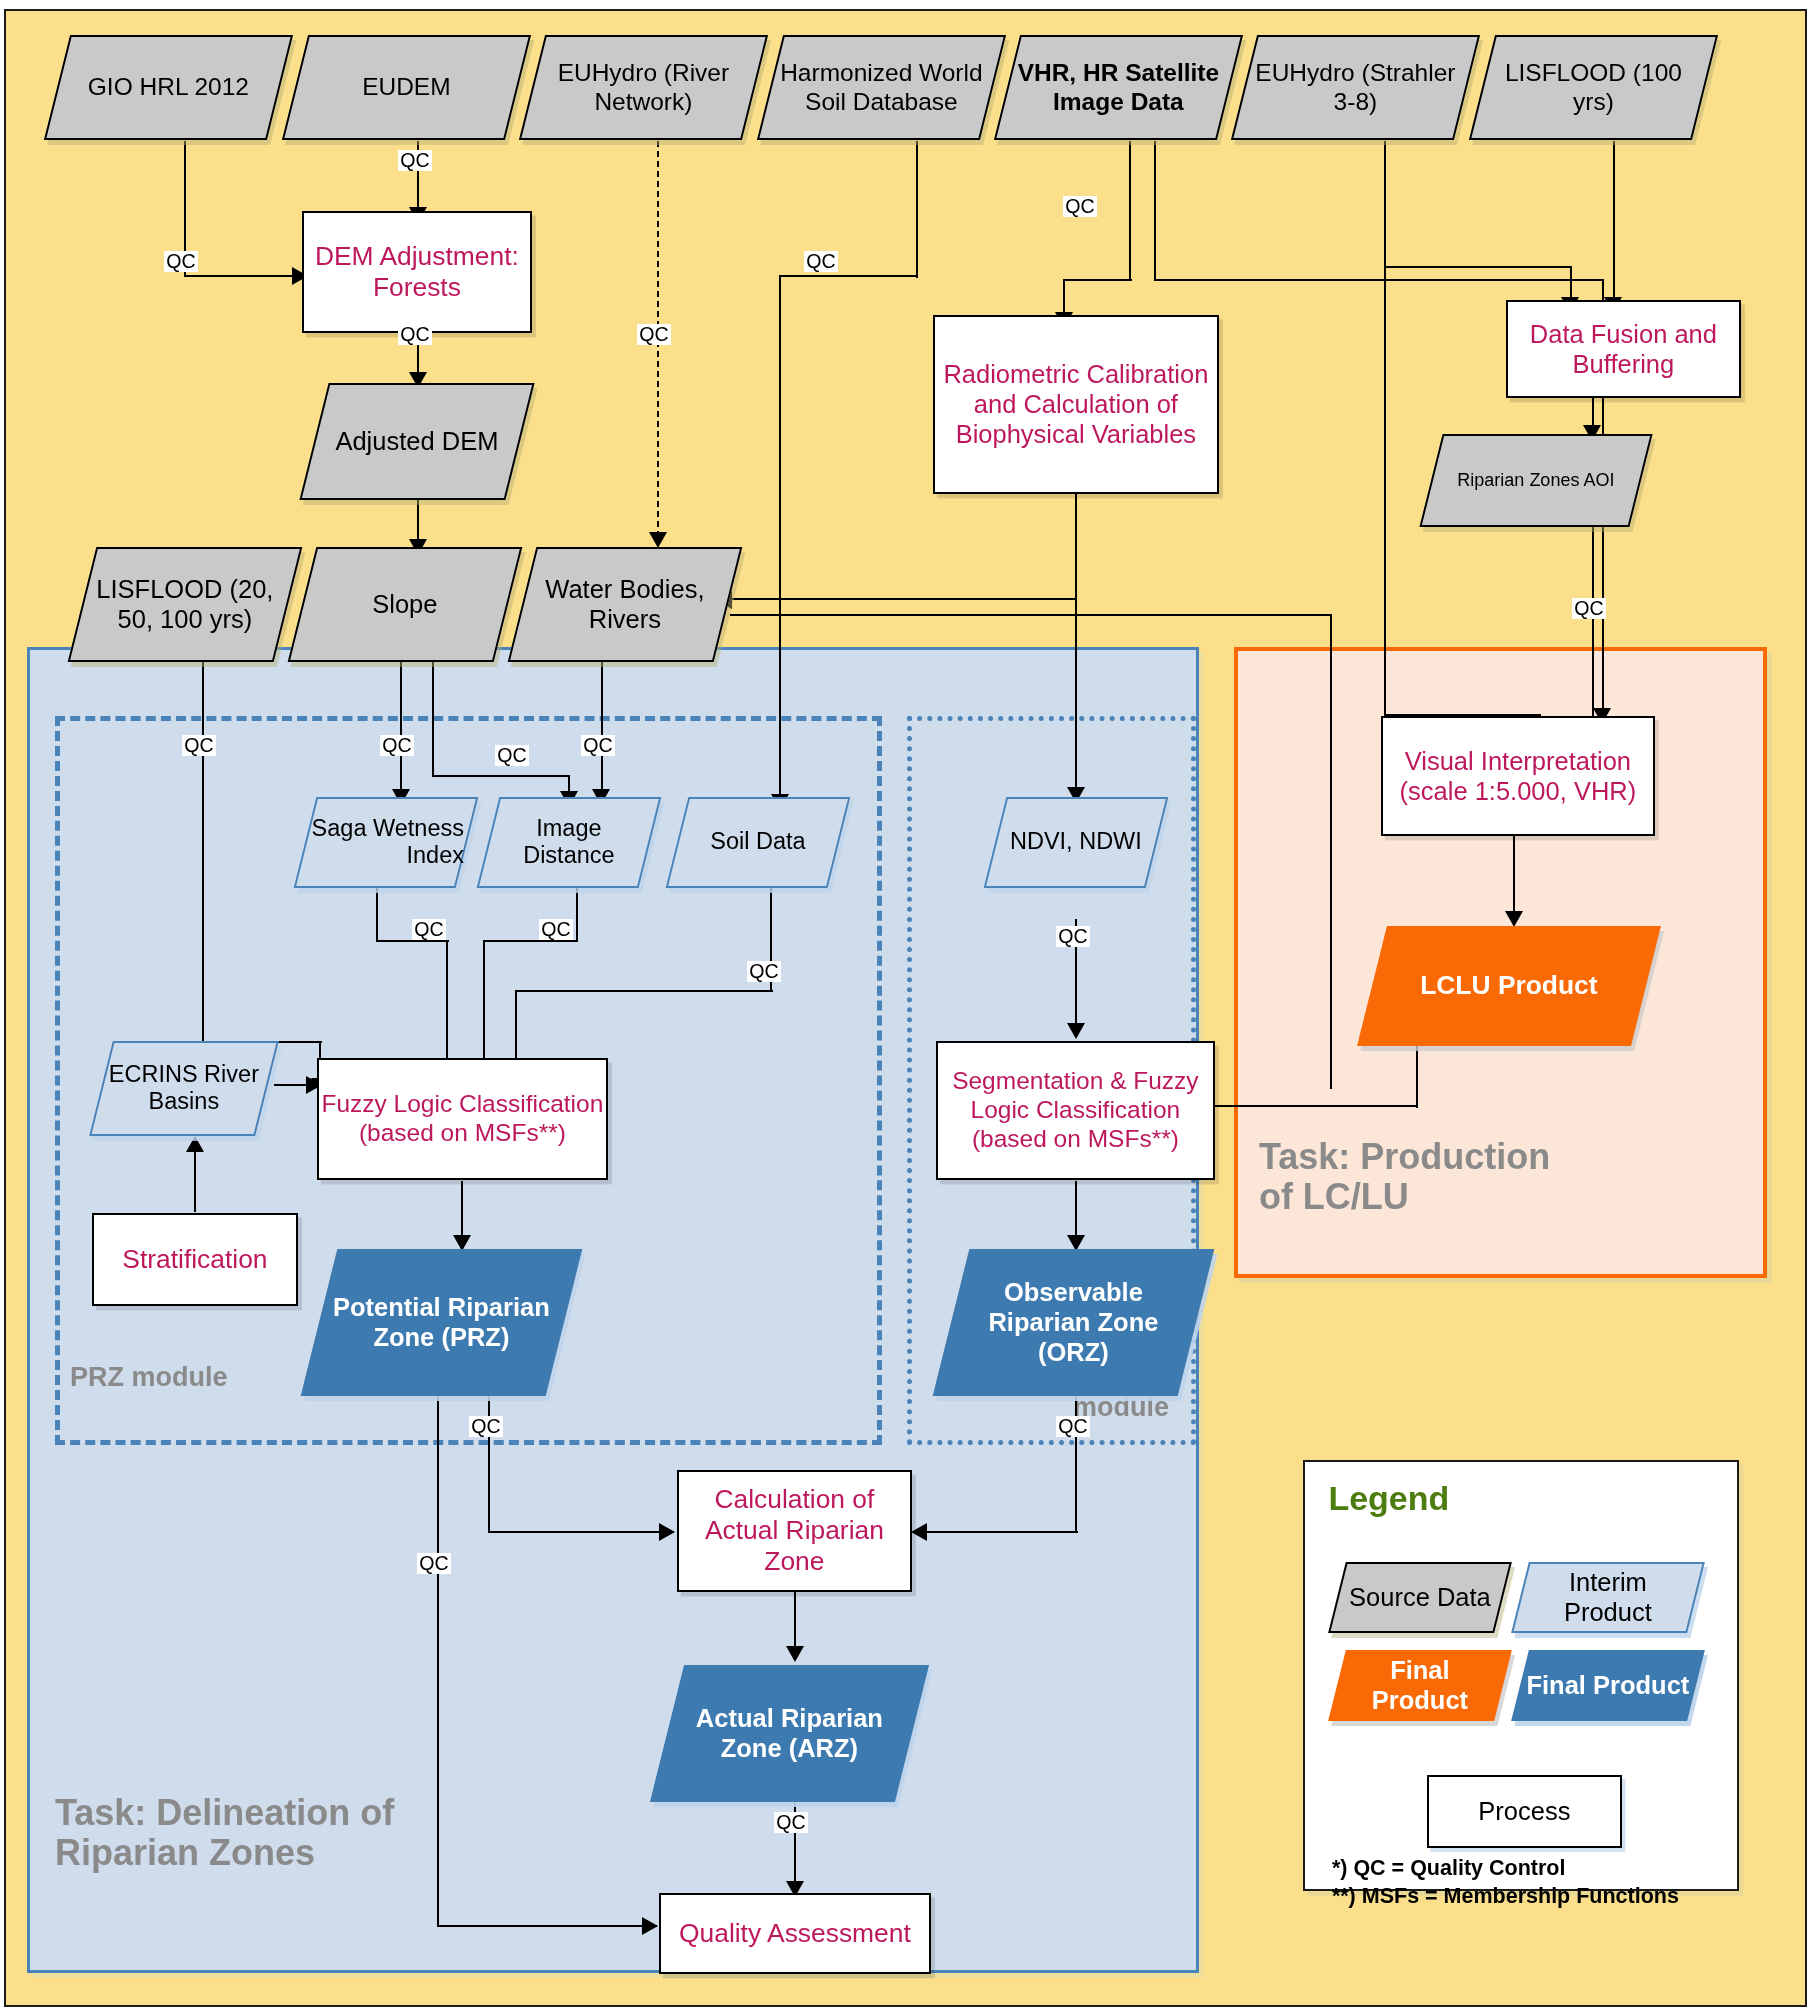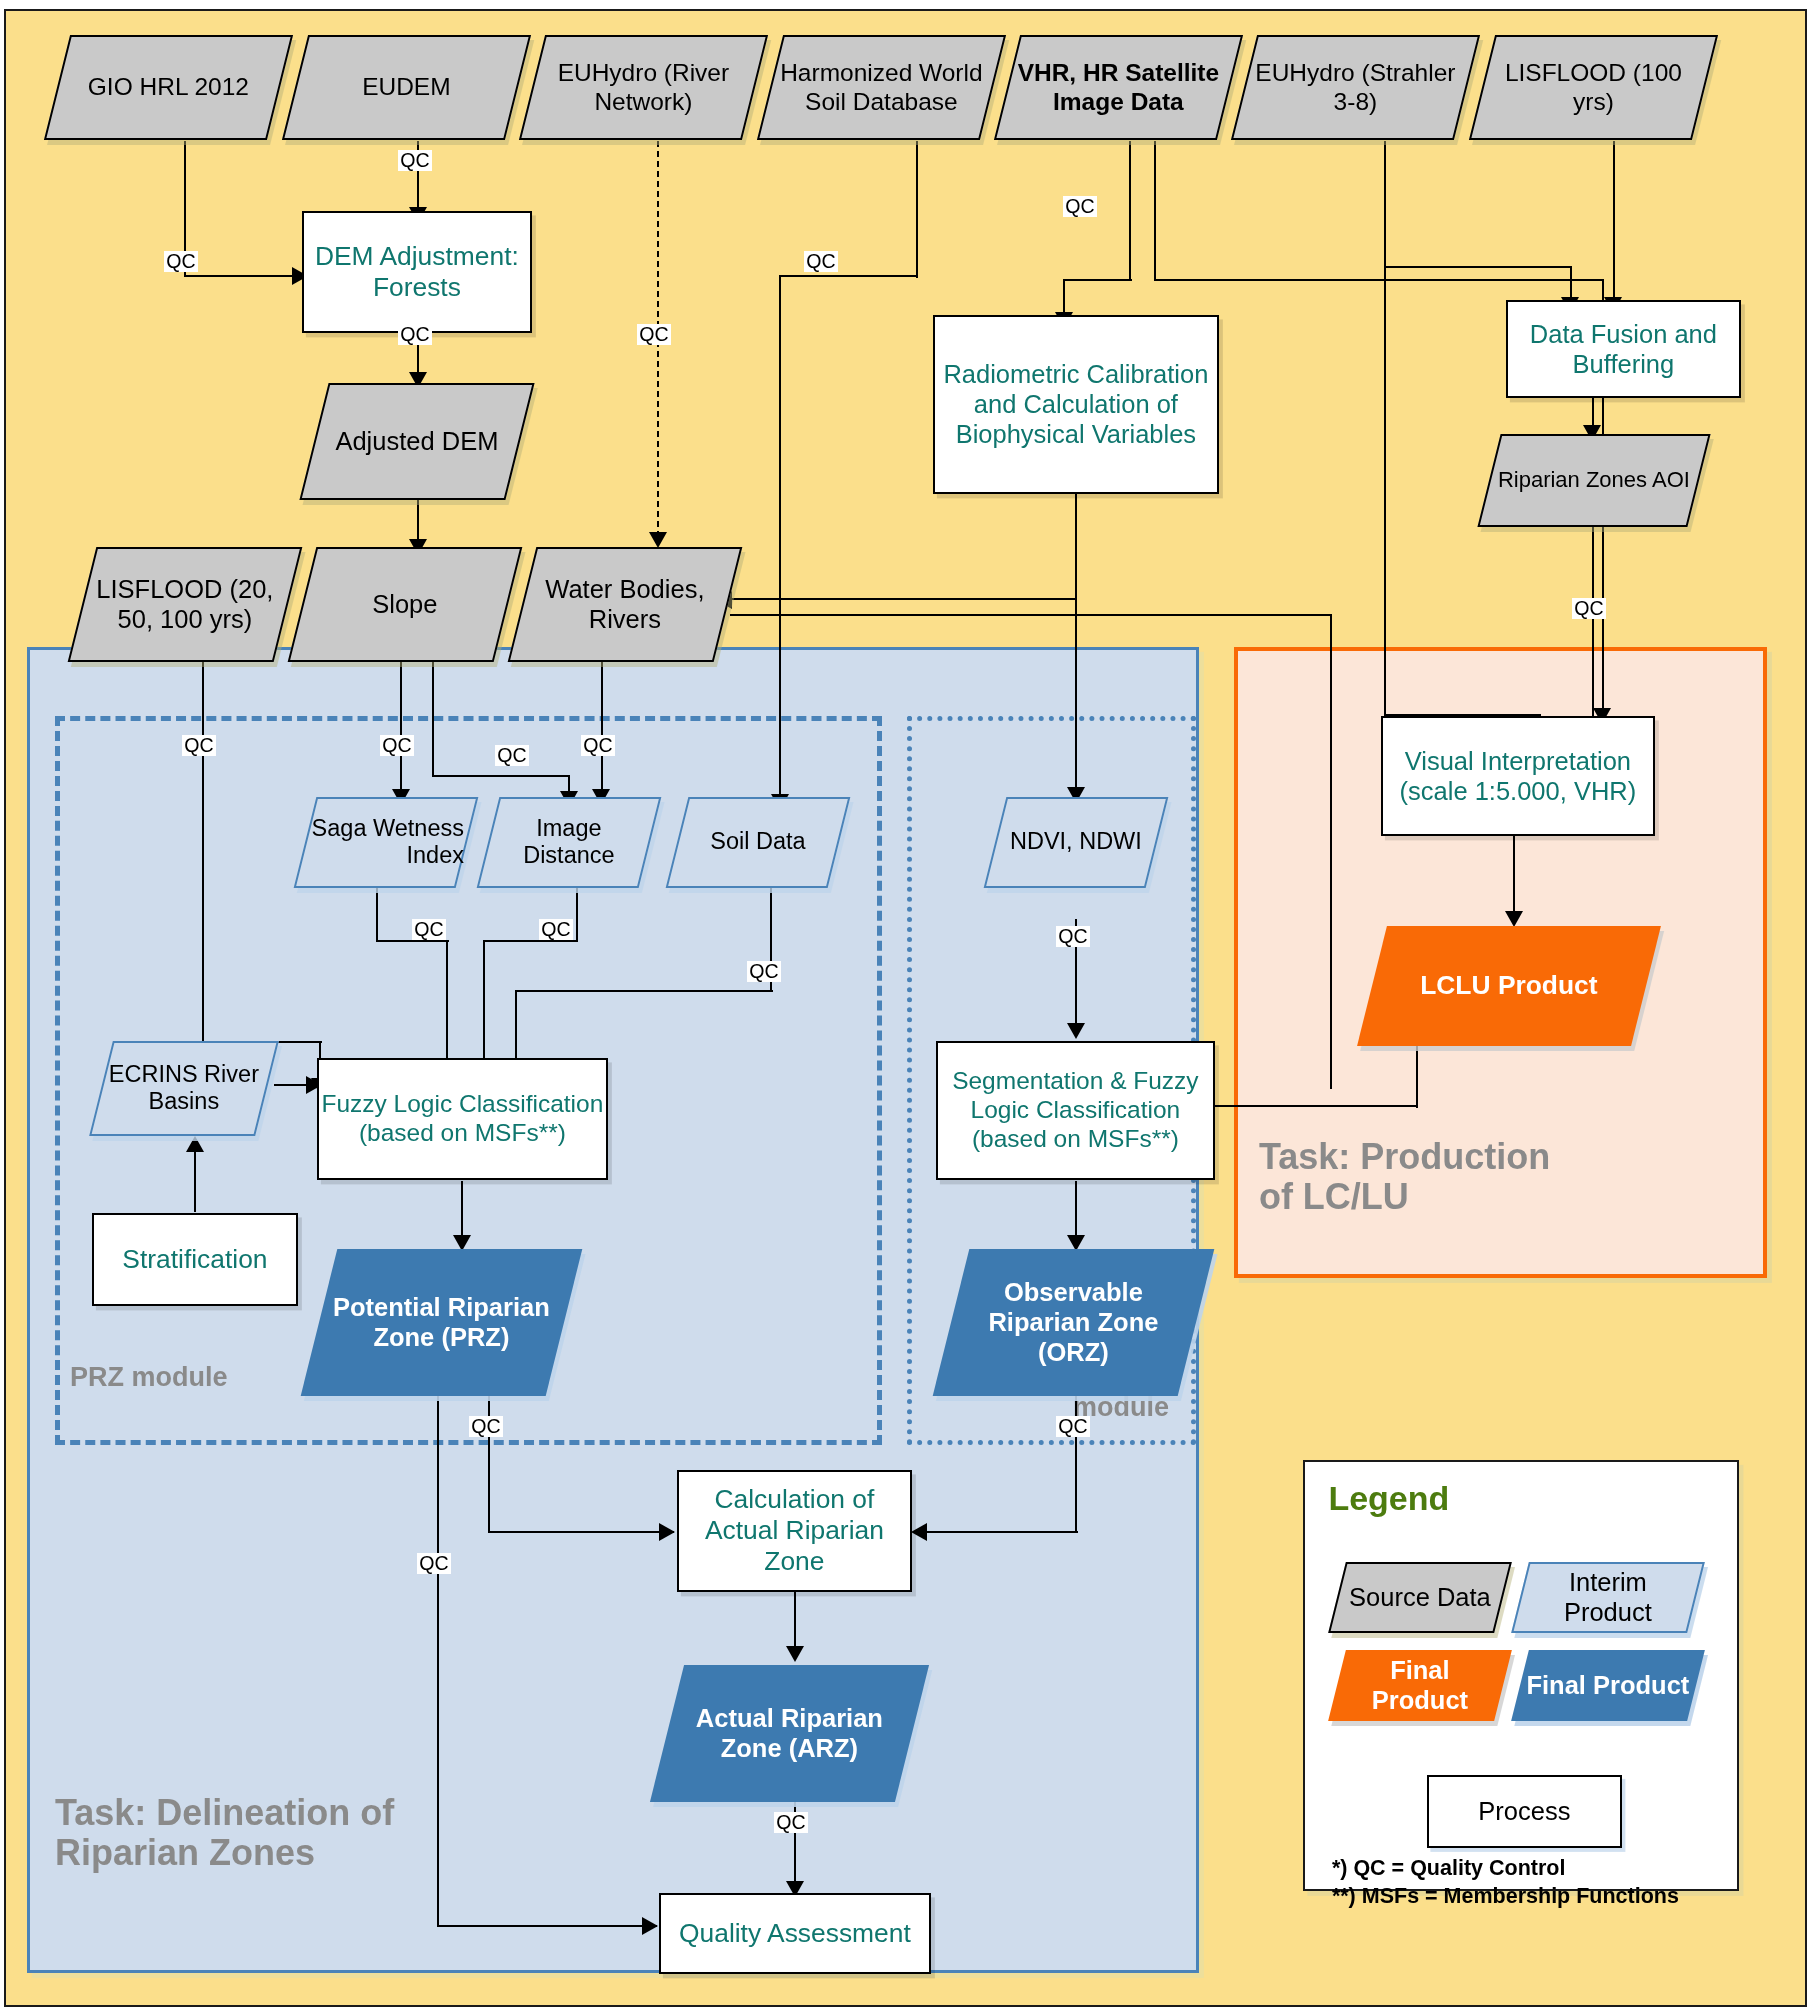--- a/index.html
+++ b/index.html
@@ -13,21 +13,21 @@
   
   #canvas{
     position:absolute;left:3.9px;top:8.8px;width:1803px;height:1998px;
     background:#fbdf8b;border:2px solid #1a1a1a;box-sizing:border-box;
   }
   
   .node{position:absolute;box-sizing:border-box;display:flex;align-items:center;justify-content:center;text-align:center;}
   .node .lbl{display:block;width:100%;line-height:1.18;}
 
   
-  .proc{background:#ffffff;border:2.4px solid #000;color:#0f766e;
+  .proc{background:#ffffff;border:2.4px solid #000;color:#be185d;
         box-shadow:3.9px 4.4px 0 rgba(0,0,0,0.12);}
   
   .para{background:transparent;}
   .para .skew{
      position:absolute;left:0;top:0;width:100%;height:100%;
      transform:skewX(-14deg);box-sizing:border-box;
   }
   .para .txt{position:relative;z-index:3;width:100%;padding:0 2.9px;box-sizing:border-box;}
   .src .skew{background:#c9c9c9;border:2.9px solid #000;box-shadow:4.4px 4.9px 0 rgba(180,175,120,0.45);}
   .interim .skew{background:#cfdcec;border:2.9px solid #4a83b8;box-shadow:4.4px 4.9px 0 rgba(190,212,235,0.8);}
@@ -305,21 +305,21 @@
 
     <div class="node proc" style="left:653px;top:1882px;width:272px;height:81px;font-size:26.4px;">
       <span class="lbl">Quality Assessment</span>
     </div>
 
     <div class="node para src" style="left:308px;top:372px;width:206px;height:117px;font-size:25.5px;">
       <span class="skew"></span>
         <span class="txt lbl">Adjusted DEM</span>
     </div>
 
-    <div class="node para src" style="left:1483px;top:423px;width:210px;height:93px;font-size:22px;">
+    <div class="node para src" style="left:1425px;top:423px;width:210px;height:93px;font-size:18px;">
       <span class="skew"></span>
         <span class="txt lbl">Riparian Zones AOI</span>
     </div>
 
     <div class="node para src" style="left:76px;top:536px;width:206px;height:115px;font-size:25.5px;">
       <span class="skew"></span>
         <span class="txt lbl">LISFLOOD (20, 50, 100 yrs)</span>
     </div>
     <div class="node para src" style="left:296px;top:536px;width:206px;height:115px;font-size:25.5px;">
       <span class="skew"></span>

